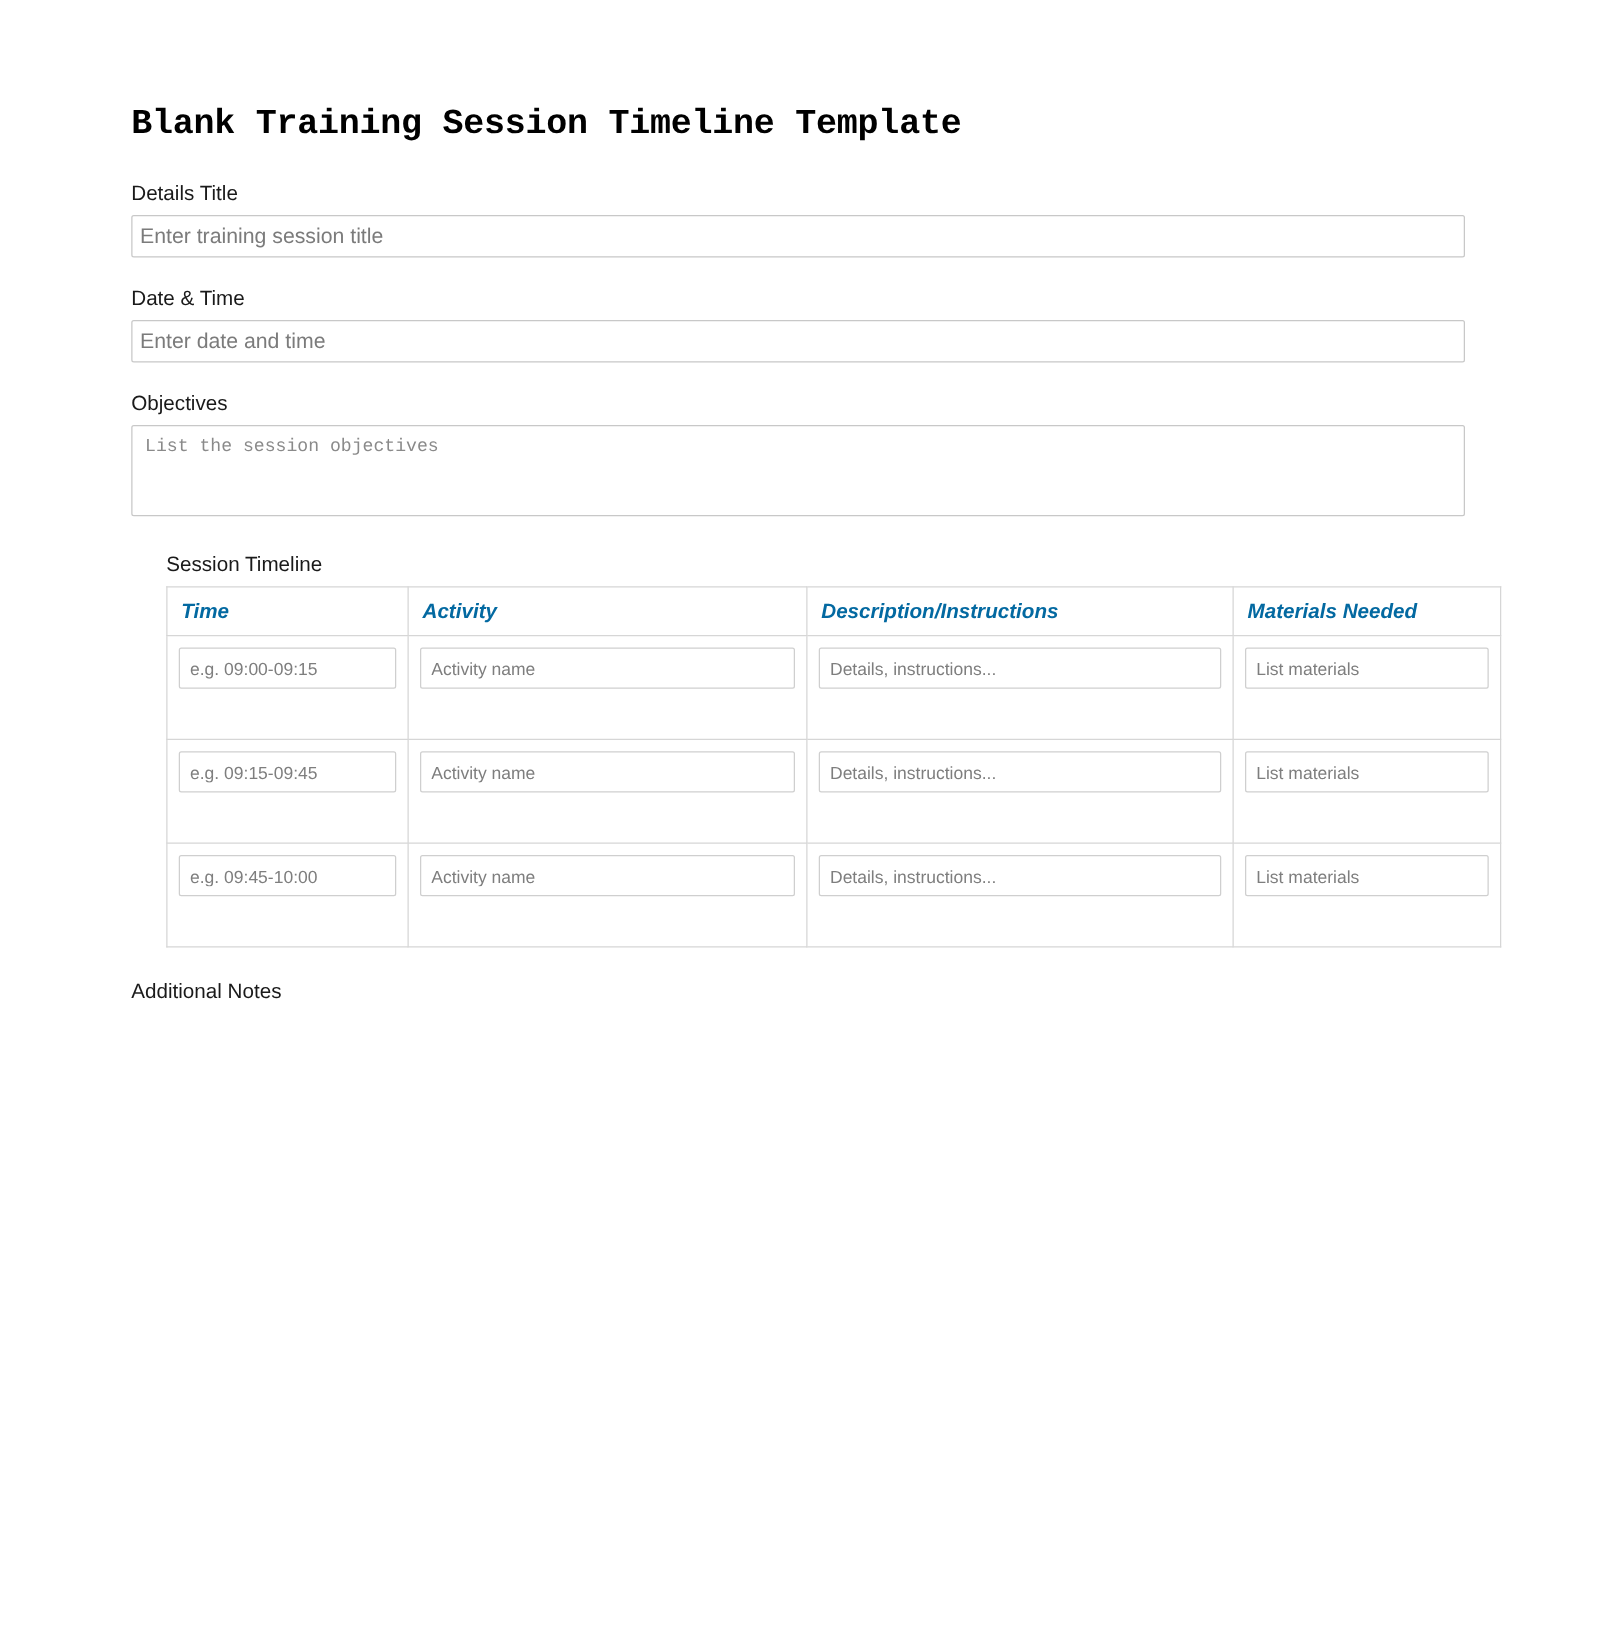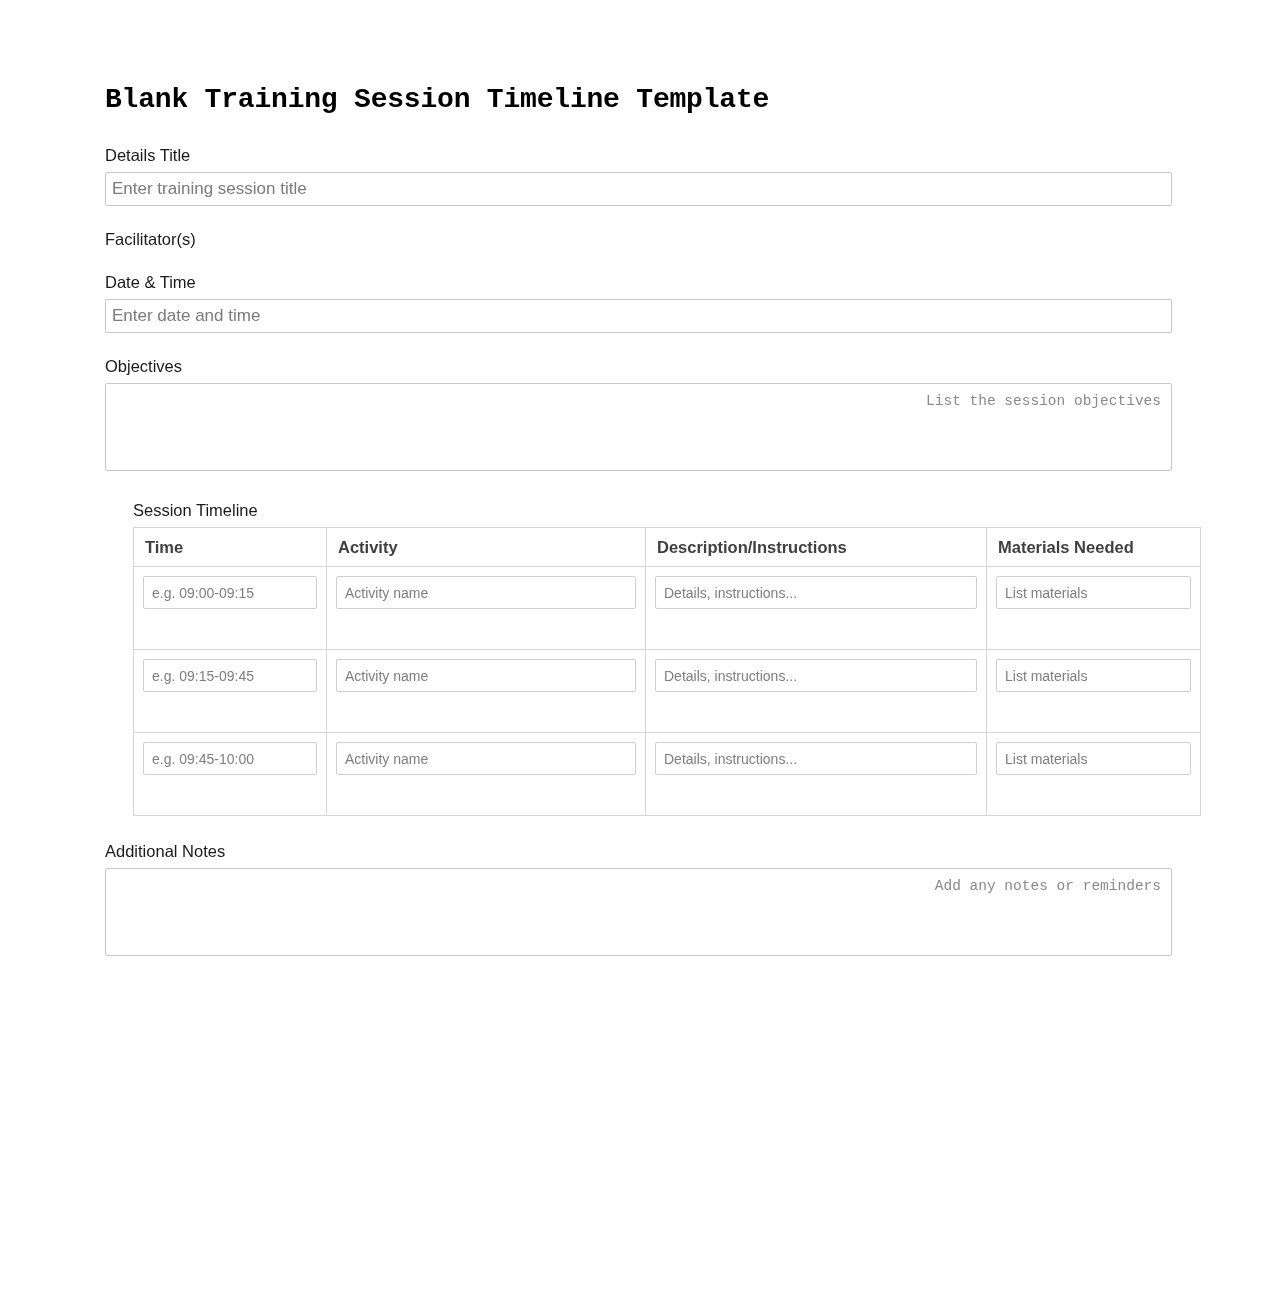--- a/index.html
+++ b/index.html
@@ -77,27 +77,26 @@
     font-family: "Liberation Sans Narrow", "Liberation Sans", sans-serif;
     font-size: 17px;
     line-height: 24px;
   }
   input.text-input::placeholder {
     color: #7b7b7b;
     opacity: 1;
   }
 
   textarea.text-area {
-    height: 88px;
+    height: 73px;
     padding: 8px 10px;
     resize: none;
     font-family: "Liberation Mono", "DejaVu Sans Mono", monospace;
     font-size: 14.5px;
     line-height: 19px;
-    text-align: right;
   }
   textarea.text-area::placeholder {
     color: #8a8a8a;
     opacity: 1;
   }
 
   
   .timeline-block { margin-top: 30px; margin-left: 28px; }
 
   table.timeline {
@@ -114,22 +113,23 @@
     background: #ffffff;
   }
   table.timeline thead th {
     height: 38px;
     padding: 0 11px;
     text-align: left;
     vertical-align: middle;
     font-family: "Liberation Sans Narrow", "Liberation Sans", sans-serif;
     font-weight: bold;
     font-size: 16.5px;
-    color: #404040;
+    color: #0369a1;
     white-space: nowrap;
+    font-style: italic;
   }
   table.timeline tbody td {
     height: 73px;
     padding: 9px 9px 0 9px;
   }
   
   col.c-time  { width: 193px; }
   col.c-act   { width: 319px; }
   col.c-desc  { width: 341px; }
   col.c-mat   { width: 214px; }
@@ -163,21 +163,20 @@
   <div class="content">
 
     <h1 class="doc-title">Blank Training Session Timeline Template</h1>
 
     <div class="field first">
       <label class="field-label">Details Title</label>
       <input class="text-input" type="text" placeholder="Enter training session title" style="">
     </div>
 
     <div class="field">
-      <label class="field-label">Facilitator(s)</label>
     </div>
 
     <div class="field">
       <label class="field-label">Date &amp; Time</label>
       <input class="text-input" type="text" placeholder="Enter date and time" style="">
     </div>
 
     <div class="field">
       <label class="field-label">Objectives</label>
       <textarea class="text-area" placeholder="List the session objectives" style=""></textarea>
@@ -243,17 +242,16 @@
             <td>
               <input class="cell-input" type="text" placeholder="List materials" style="">
             </td>
           </tr>
         </tbody>
       </table>
     </div>
 
     <div class="notes-block">
       <label class="field-label">Additional Notes</label>
-      <textarea class="text-area" placeholder="Add any notes or reminders" style=""></textarea>
     </div>
 
   </div>
 </div>
 
 </body></html>

